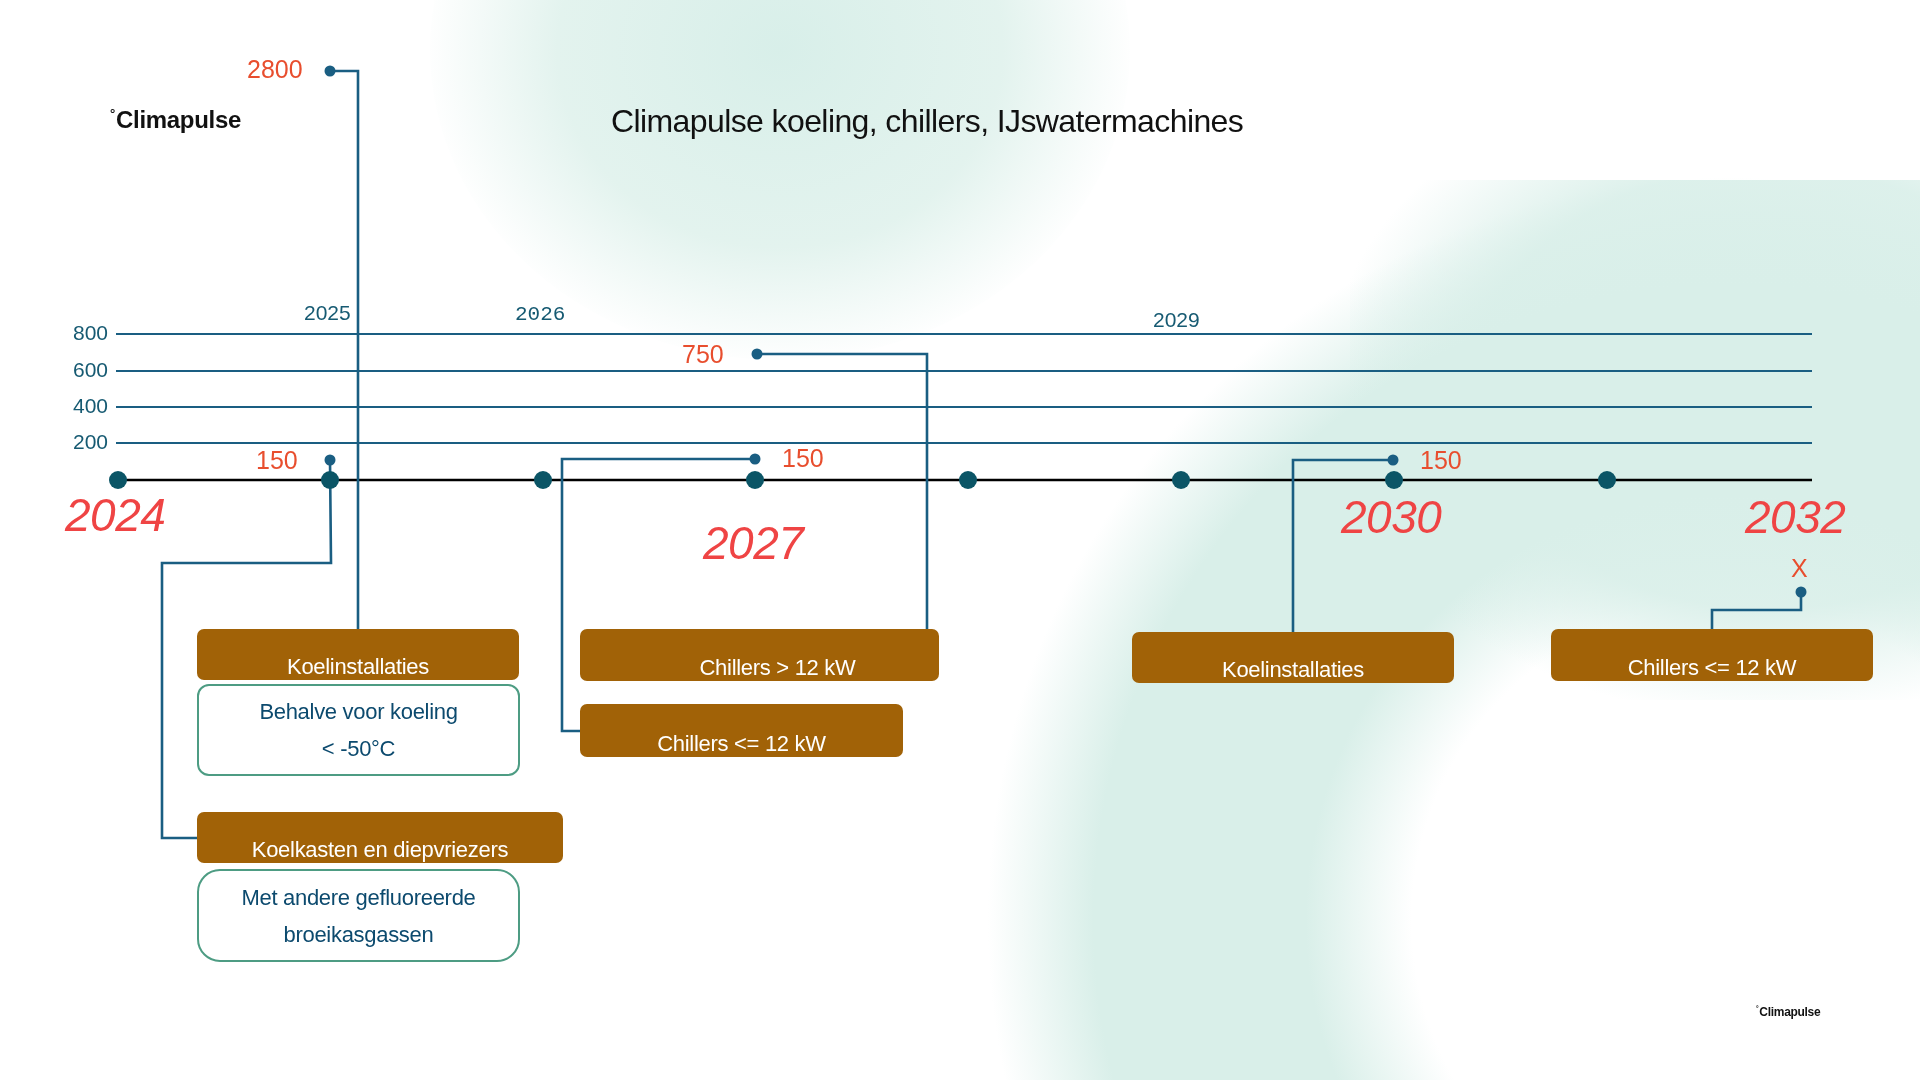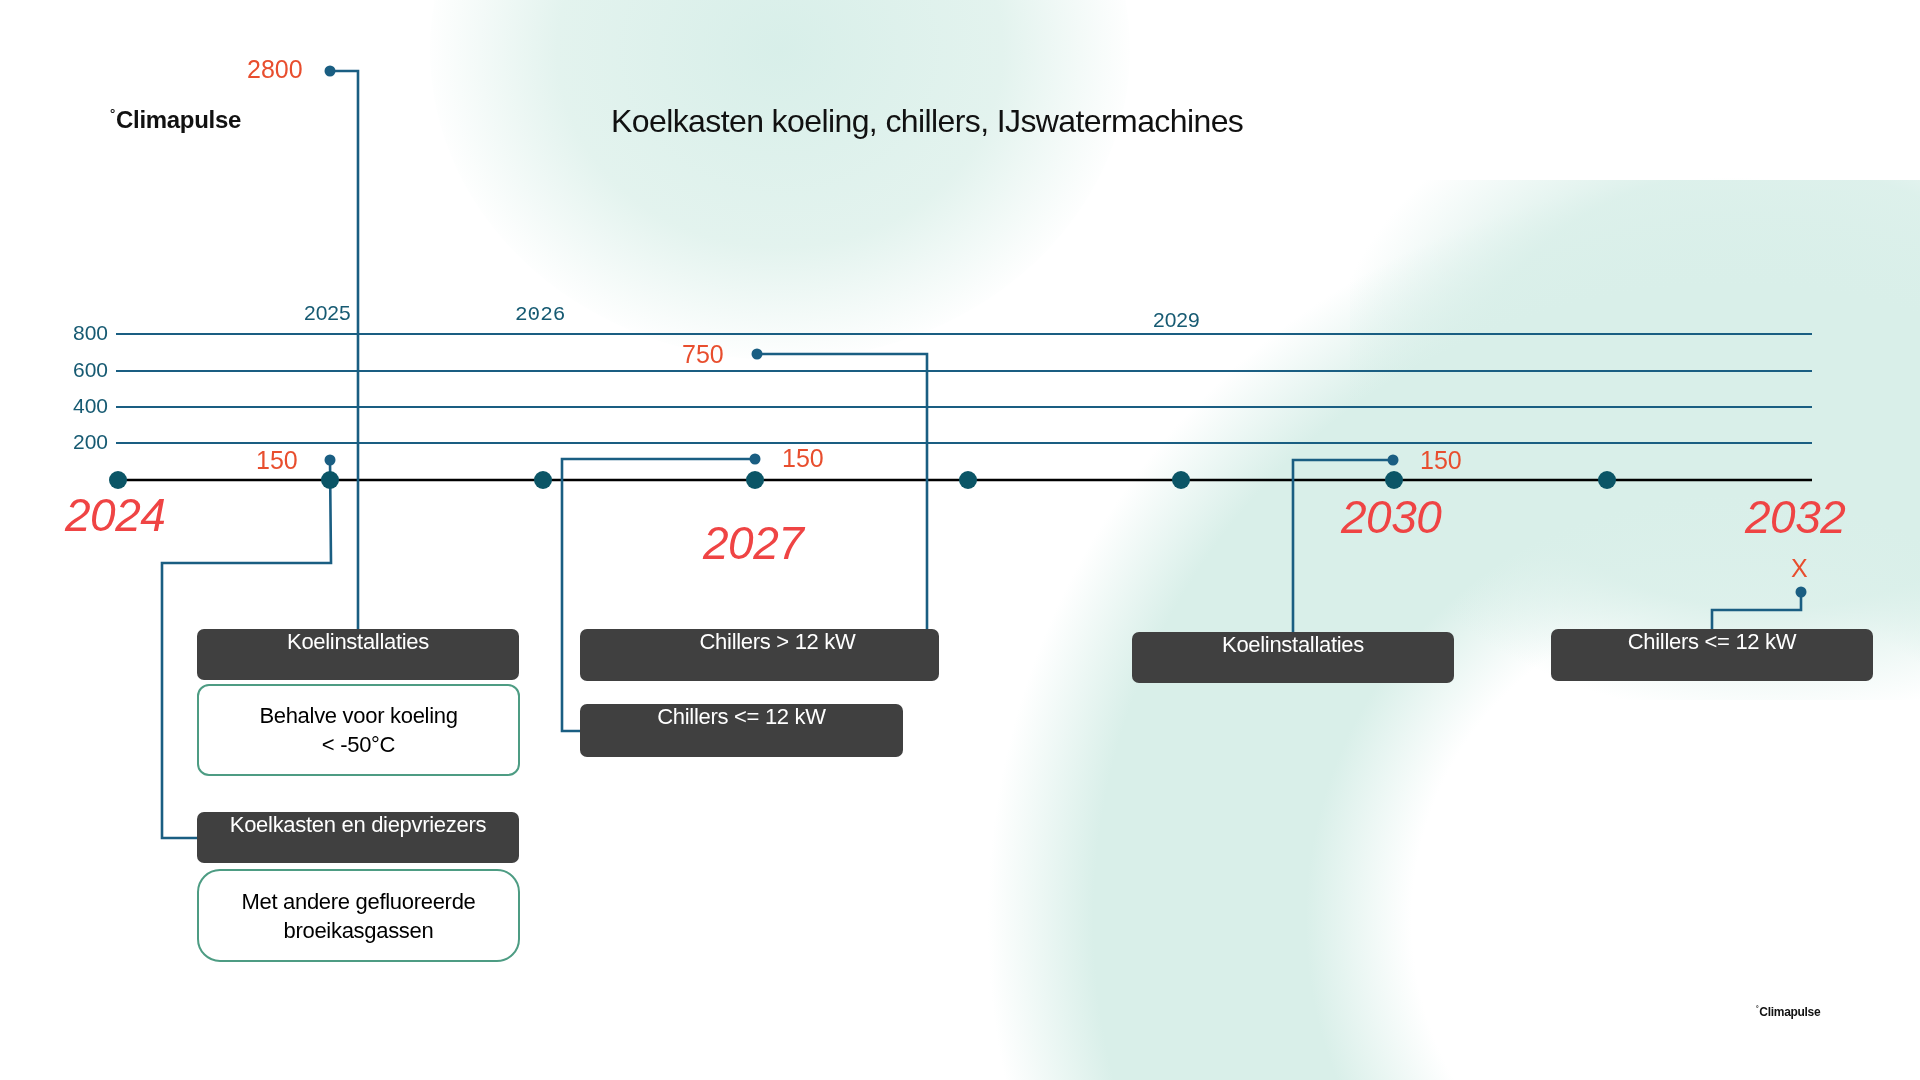--- a/index.html
+++ b/index.html
@@ -33,40 +33,40 @@
     letter-spacing: -0.6px; white-space: nowrap;
   }
   svg.lines { position: absolute; left: 0; top: 0; }
   .ytick {
     position: absolute; color: #165a72; font-size: 21px; width: 46px; text-align: right;
   }
   .year-small { position: absolute; color: #165a72; font-size: 21px; text-align: right; }
   .year-big { position: absolute; color: #ef4444; font-size: 46px; letter-spacing: -0.5px; font-style: italic; }
   .val { position: absolute; color: #e84e2e; font-size: 25px; }
   .gbox {
-    position: absolute; background: #404040; color: #ffffff; border-radius: 7px;
-    display: flex; align-items: flex-start; justify-content: center;
+    position: absolute; background: #a16207; color: #ffffff; border-radius: 7px;
+    display: flex; align-items: flex-end; justify-content: center;
     font-size: 22px; letter-spacing: -0.3px;
   }
   .wbox {
     position: absolute; background: #ffffff; border: 2.5px solid #4d9c83; border-radius: 12px;
     box-sizing: border-box; display: flex; align-items: center; justify-content: center;
-    text-align: center; color: #000000; font-size: 22px; line-height: 29px; letter-spacing: -0.3px;
+    text-align: center; color: #0c4a6e; font-size: 22px; line-height: 37px; letter-spacing: -0.3px;
   }
 </style>
 </head>
 <body>
 
 <div class="bg-blob-top"></div>
 <div class="bg-blob-right"></div>
 <div class="bg-fill-right"></div>
 
 <div class="logo logo-main"><span class="deg">°</span><span>Climapulse</span></div>
 
-<div class="title">Koelkasten koeling, chillers, IJswatermachines</div>
+<div class="title">Climapulse koeling, chillers, IJswatermachines</div>
 
 <svg class="lines" width="1920" height="1080">
 
   <g stroke="#1a5e82" stroke-width="2.2">
     <line x1="116" y1="334" x2="1812" y2="334"></line>
     <line x1="116" y1="371" x2="1812" y2="371"></line>
     <line x1="116" y1="407" x2="1812" y2="407"></line>
     <line x1="116" y1="443" x2="1812" y2="443"></line>
   </g>
 
@@ -130,21 +130,21 @@
 <div class="val" style="left:1791px; top:554px;">X</div>
 
 <div class="gbox" style="left:197px; top:629px; width:322px; height:51px;">
     <span>Koelinstallaties</span>
   </div>
 <div class="wbox" style="left:197px; top:684px; width:323px; height:92px;">
     <span style="white-space:pre-line">Behalve voor koeling
 &lt; -50°C</span>
   </div>
 
-<div class="gbox" style="left:197px; top:812px; width:322px; height:51px;">
+<div class="gbox" style="left:197px; top:812px; width:366px; height:51px;">
     <span>Koelkasten en diepvriezers</span>
   </div>
 <div class="wbox" style="left:197px; top:869px; width:323px; height:93px;border-radius:23px;">
     <span style="white-space:pre-line">Met andere gefluoreerde
 broeikasgassen</span>
   </div>
 
 <div class="gbox" style="left:580px; top:629px; width:323px; height:52px;padding-left:36px;">
     <span>Chillers &gt; 12 kW</span>
   </div>

